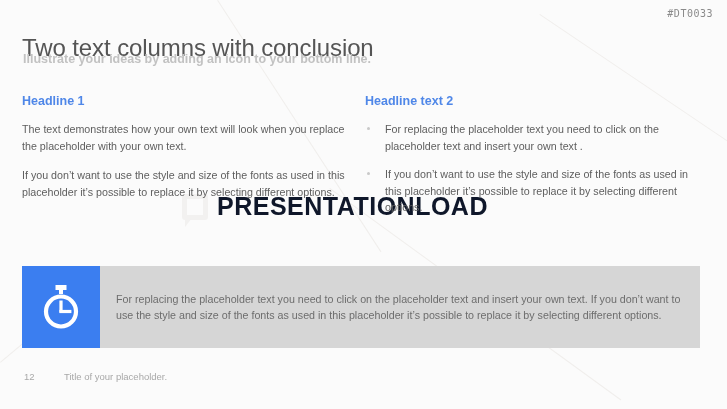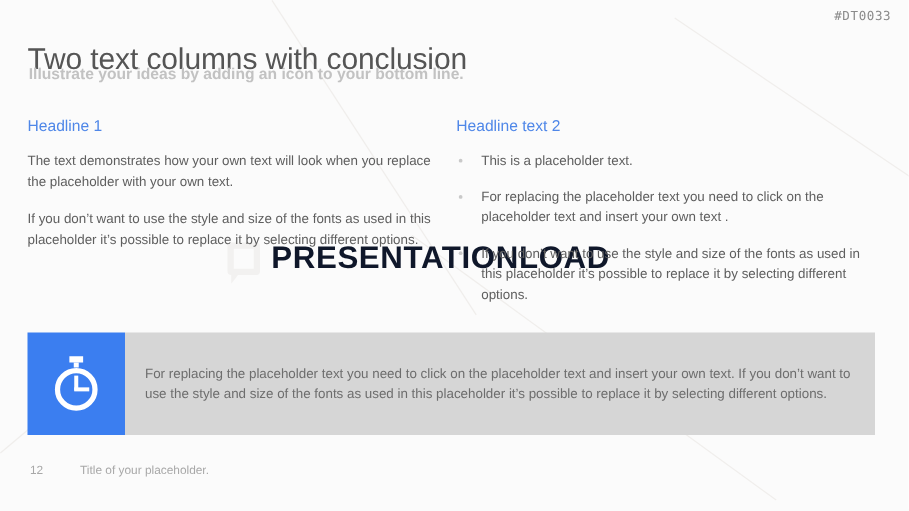--- a/index.html
+++ b/index.html
@@ -104,21 +104,21 @@
   
   .col {
     position: absolute;
     top: 94px;
   }
   .col-left  { left: 22px;  width: 330px; }
   .col-right { left: 365px; width: 330px; }
 
   .col-headline {
     font-size: 12.5px;
-    font-weight: 400;
+    font-weight: 700;
     color: #4f87e8;
     margin: 0 0 13px 0;
   }
   .para {
     font-size: 10.7px;
     line-height: 16.5px;
     color: #5e5e5e;
     margin: 0 0 13px 0;
   }
   .para:last-child { margin-bottom: 0; }
@@ -234,24 +234,20 @@
 
   <div class="col col-left">
     <div class="col-headline">Headline 1</div>
     <p class="para">The text demonstrates how your own text will look when you replace the placeholder with your own text.</p>
     <p class="para">If you don’t want to use the style and size of the fonts as used in this placeholder it’s possible to replace it by selecting different options.</p>
   </div>
 
   <div class="col col-right">
     <div class="col-headline">Headline text 2</div>
     <ul class="bullets">
-      <li class="bullet">
-        <span class="bullet-dot"></span>
-        <span>This is a placeholder text.</span>
-      </li>
       <li class="bullet">
         <span class="bullet-dot"></span>
         <span>For replacing the placeholder text you need to click on the placeholder text  and insert your own text .</span>
       </li>
       <li class="bullet">
         <span class="bullet-dot"></span>
         <span>If you don’t want to use the style and size of the fonts as used in this placeholder it’s possible to replace it by selecting different options.</span>
       </li>
     </ul>
   </div>

